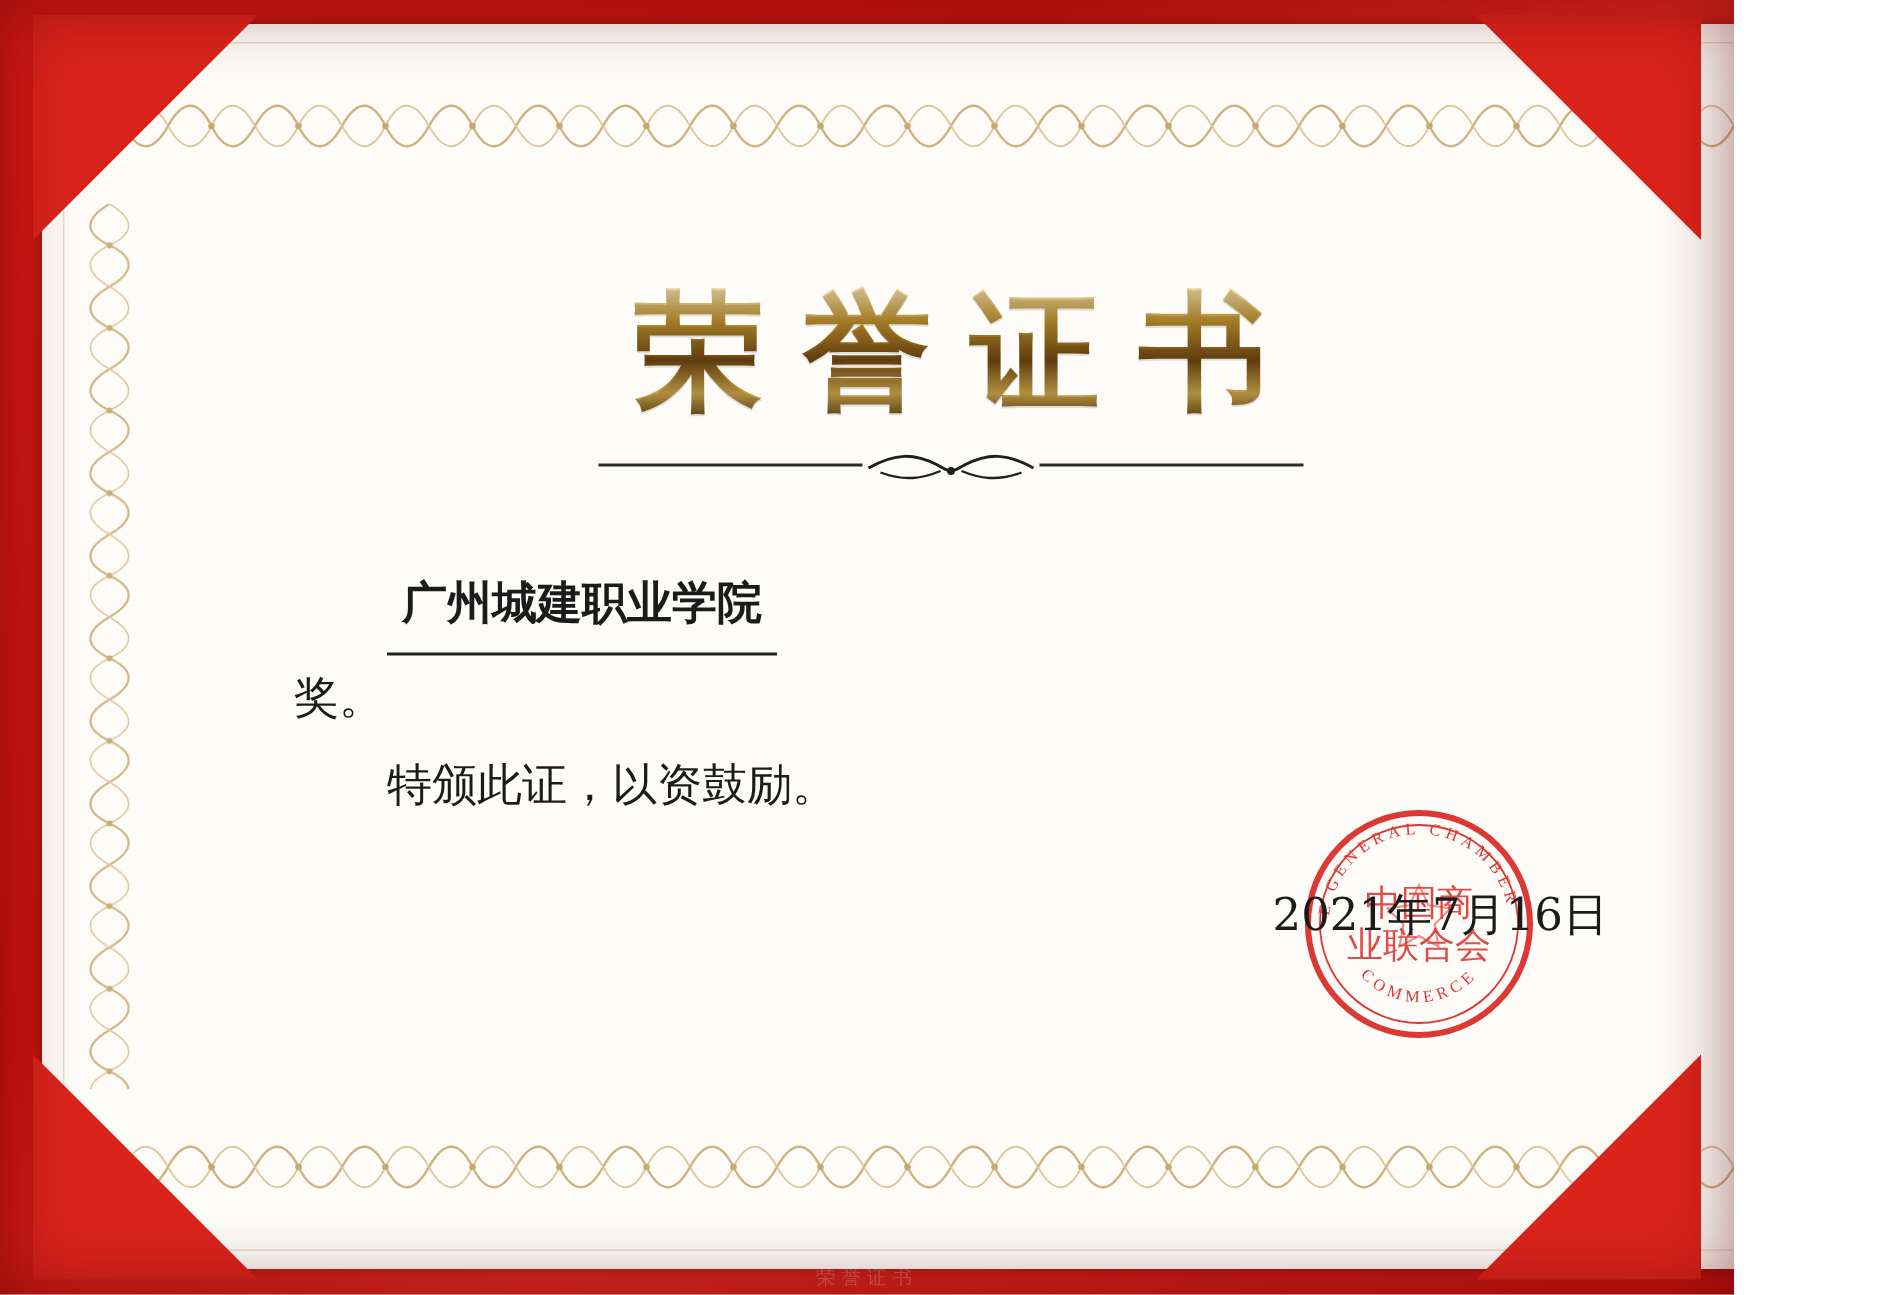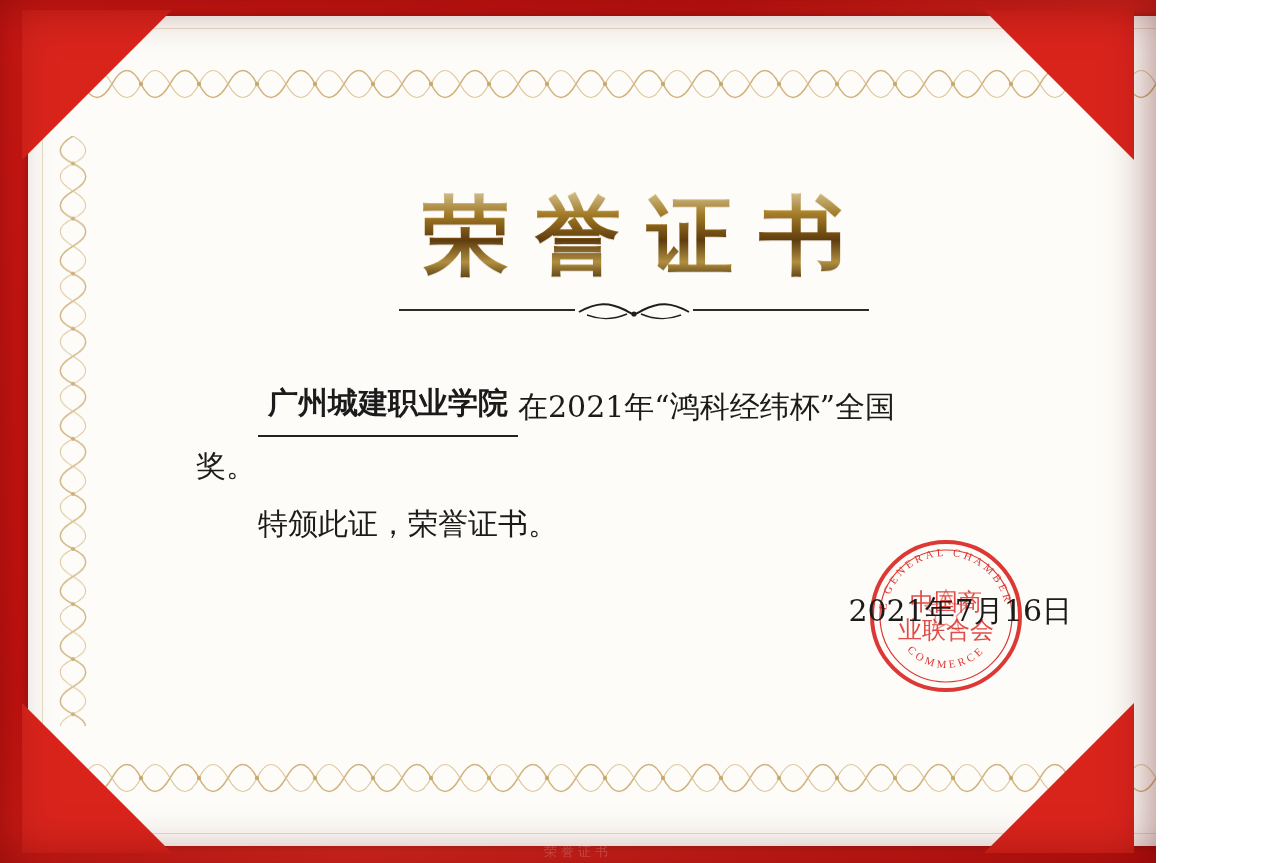--- a/index.html
+++ b/index.html
@@ -149,21 +149,21 @@
     left: 168px;
     right: 150px;
     top: 358px;
     font-size: 30px;
     color: #1b1b1b;
     line-height: 1.95;
     font-family: "DejaVu Serif", "Liberation Serif", serif;
   }
   .line1, .line2, .line3 {
     display: flex;
-    align-items: flex-end;
+    align-items: center;
     white-space: nowrap;
   }
   .line3 { padding-left: 62px; }
 
   .fill {
     display: inline-block;
     border-bottom: 2px solid #222;
     text-align: center;
     font-weight: 700;
     padding: 0 4px 2px 4px;
@@ -266,27 +266,26 @@
           <path d="M112,16 C96,22 84,20 72,15" fill="none" stroke="#1f1f1f" stroke-width="1.6"></path>
           <circle cx="65" cy="15" r="2.6" fill="#1f1f1f"></circle>
         </svg>
       </div>
     </div>
 
     <div class="body">
       <div class="line1">
         <span class="indent"></span>
         <span class="fill school">广州城建职业学院</span>
-        <span>在2021年“鸿科经纬杯”全国</span>
       </div>
       <div class="line2">
         <span>奖。</span>
       </div>
       <div class="line3">
-        <span>特颁此证，荣誉证书。</span>
+        <span>特颁此证，以资鼓励。</span>
       </div>
     </div>
 
     <div class="seal">
       <svg width="164" height="164" viewBox="0 0 164 164" aria-hidden="true">
         <defs>
           <path id="arcTop" d="M 22,82 A 60,60 0 0 1 142,82"></path>
           <path id="arcBottom" d="M 30,82 A 52,52 0 0 0 134,82"></path>
         </defs>
         <circle cx="82" cy="82" r="74" fill="none" stroke="#d81f1b" stroke-width="4"></circle>

